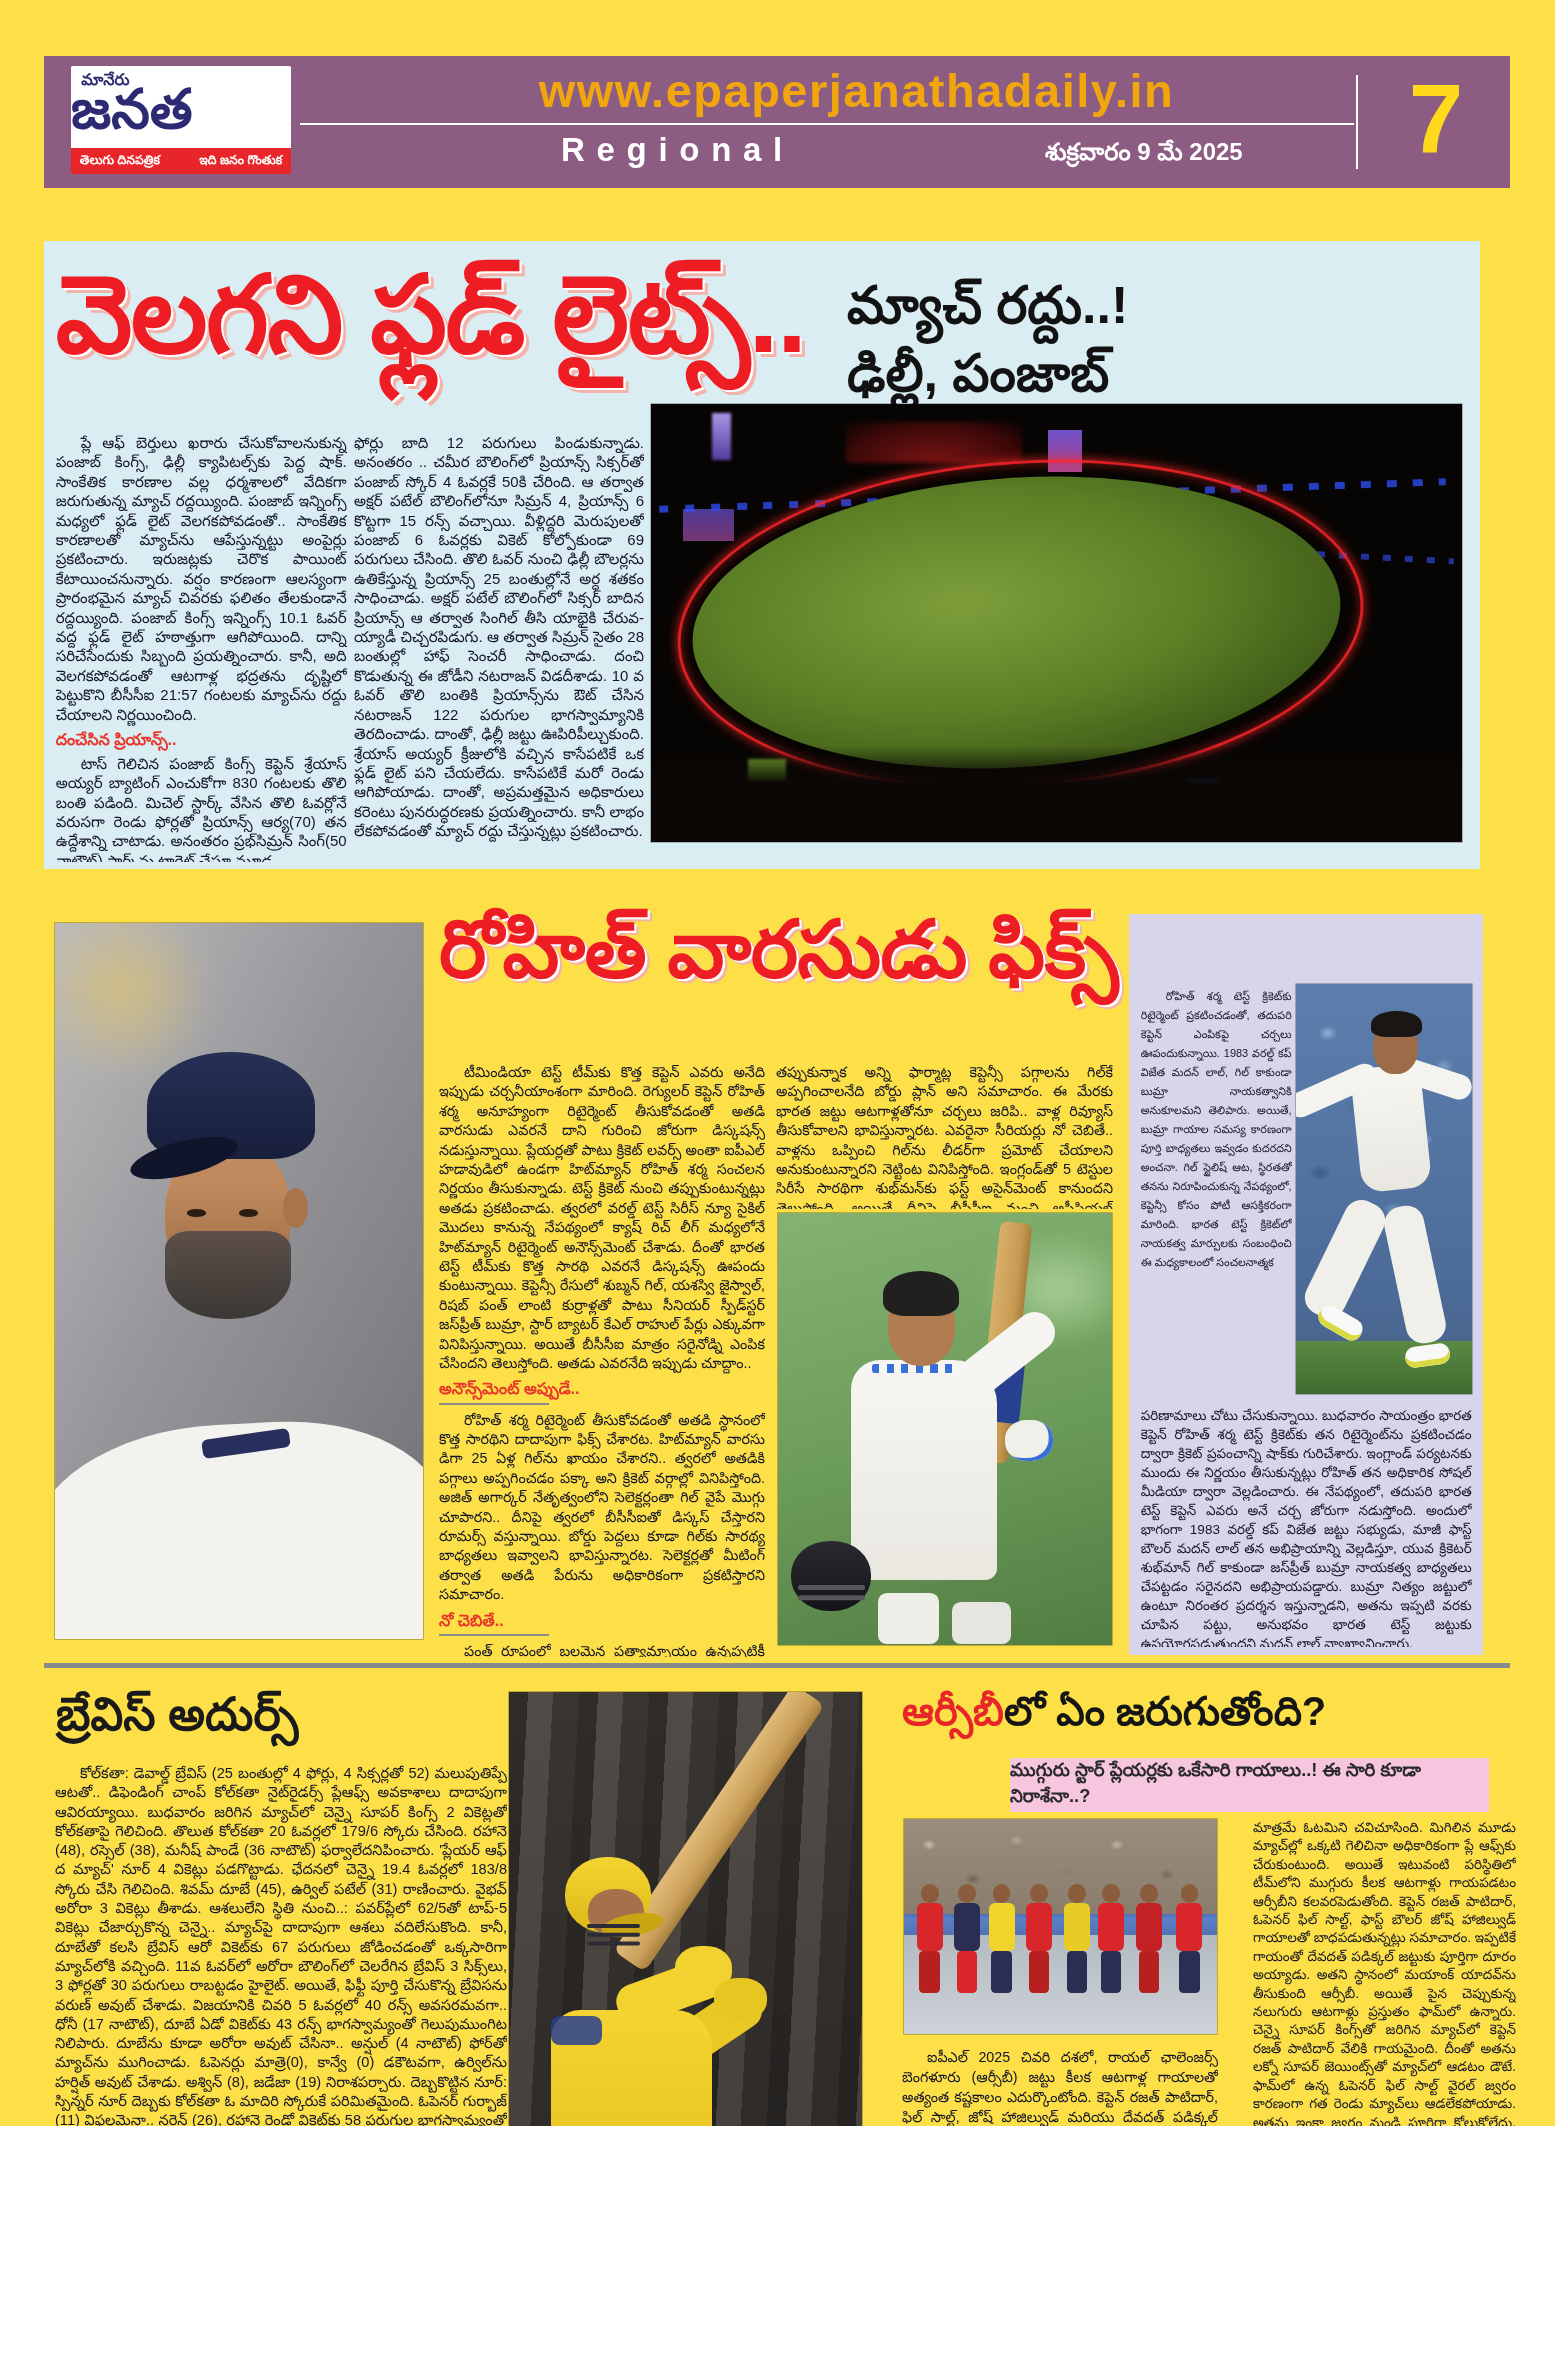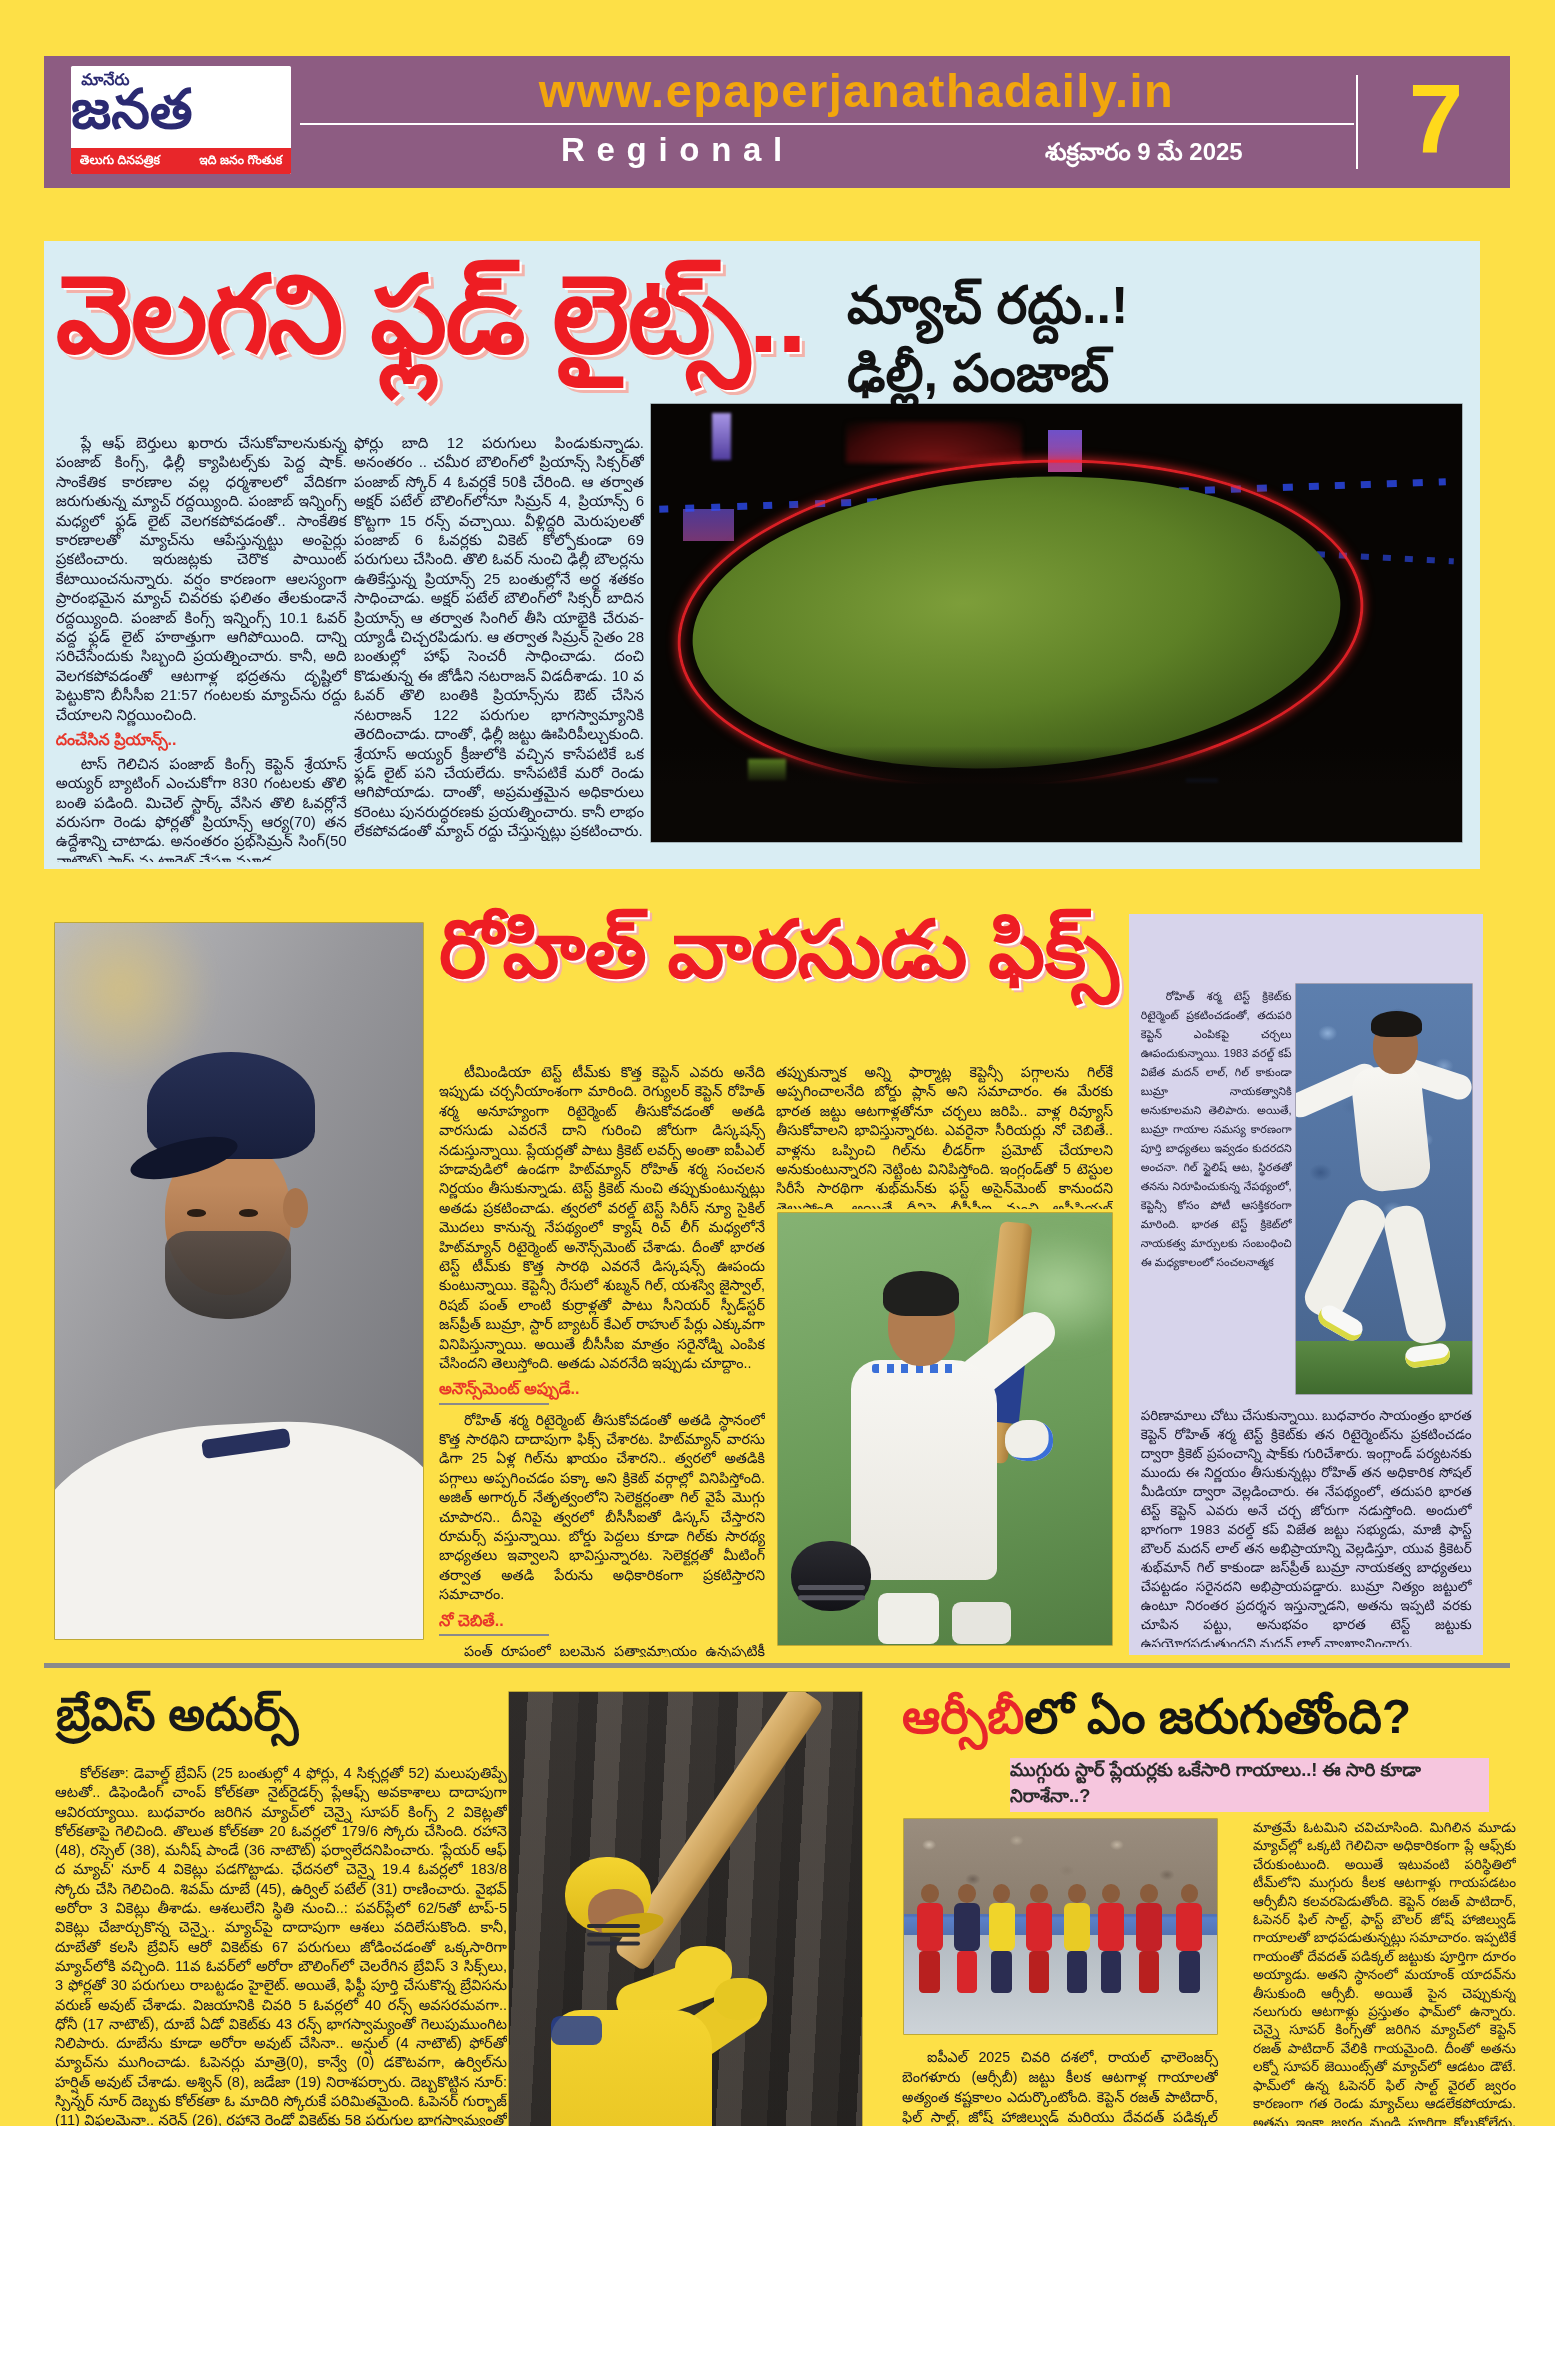--- a/index.html
+++ b/index.html
@@ -122,21 +122,21 @@
   .ck-armR{position:absolute;left:40%;top:50%;width:117px;height:42px;background:#e9c825;border-radius:17.6px;transform:rotate(-34deg);}
   .ck-torso{position:absolute;left:12%;top:50%;width:161px;height:220px;background:linear-gradient(#f4d430,#e3bd1d);border-radius:29px 37px 10.2px 10.2px;}
   .ck-sleeve{position:absolute;left:12%;top:51%;width:51px;height:29px;background:#27408f;border-radius:8.8px;opacity:.85;}
   .ck-helmet{position:absolute;left:16%;top:26%;width:86px;height:76px;border-radius:48%;background:linear-gradient(#f4d430,#dcb818);}
   .ck-peak{position:absolute;left:26%;top:35%;width:63px;height:22px;border-radius:50%;background:#caa513;transform:rotate(-10deg);}
   .ck-grill{position:absolute;left:22%;top:36.5%;width:53px;height:4.4px;background:#2c2c34;border-radius:2.2px;box-shadow:0 8.8px 0 #2c2c34,0 17.6px 0 #2c2c34;}
   .ck-face{position:absolute;left:22.5%;top:31%;width:56px;height:47px;border-radius:46%;background:#a5714a;}
   .ck-pad{position:absolute;left:8%;top:86%;width:80px;height:88px;background:#f3e9b0;border-radius:13px;transform:rotate(6deg);}
 
   
-  .rcb-headline{left:902px;top:1689px;width:593px;font-size:48px;font-weight:900;color:#151515;}
+  .rcb-headline{left:902px;top:1689px;width:593px;font-size:40px;font-weight:900;color:#151515;}
   .rcb-red{color:#e8262a;}
   .pink-strip{left:1010px;top:1758px;width:479px;height:54px;background:#f6c6de;display:flex;align-items:center;justify-content:center;}
   .pink-strip span{font-size:18.3px;font-weight:900;color:#2a2a2a;}
   .rcb-col1{left:902px;top:2047px;width:316px;height:258px;font-size:14.3px;line-height:20px;}
   .rcb-col2{left:1225px;top:1819px;width:263px;height:517px;font-size:13.5px;line-height:18.4px;margin-left:28px;}
 
   
   .rcbphoto{left:904px;top:1819px;width:313px;height:215px;overflow:hidden;background:
      radial-gradient(11.7px 8.8px at 8% 12%,#cabfae 0,transparent 60%),
      radial-gradient(13px 9.5px at 22% 28%,#6f6257 0,transparent 60%),

